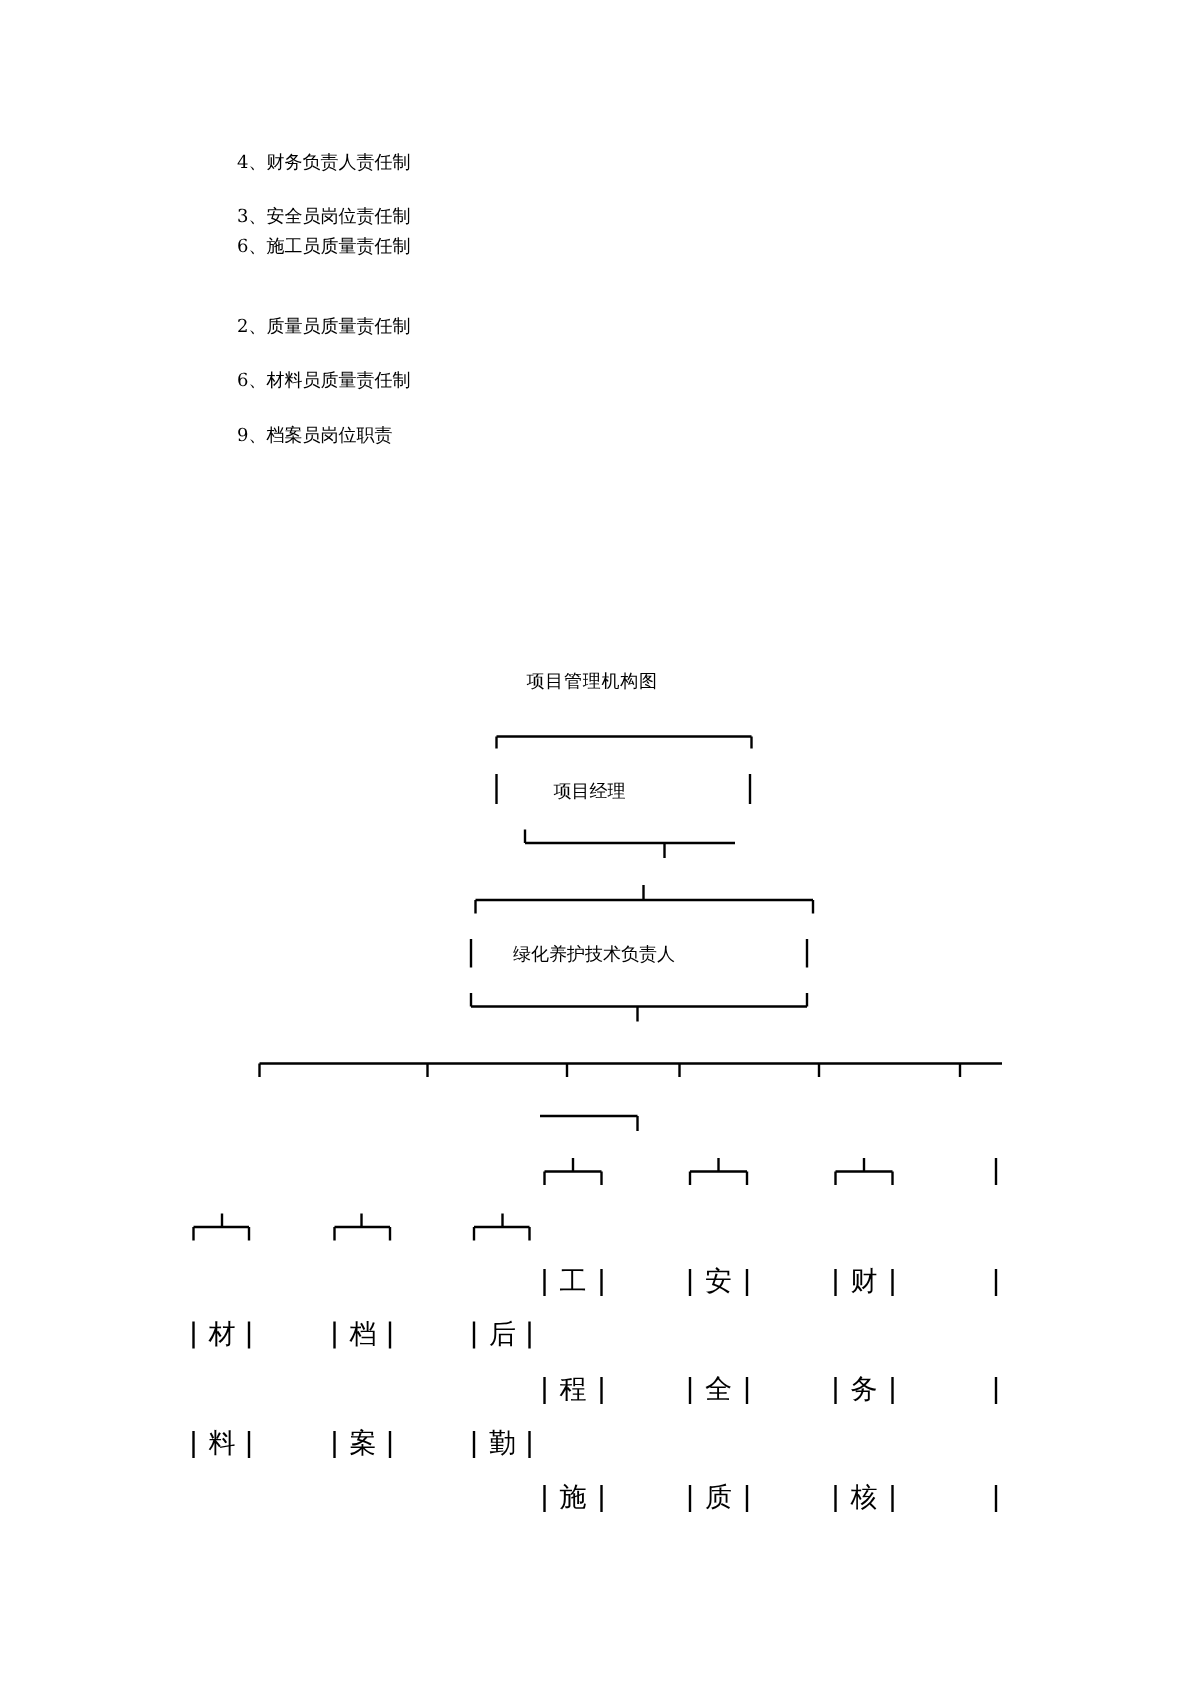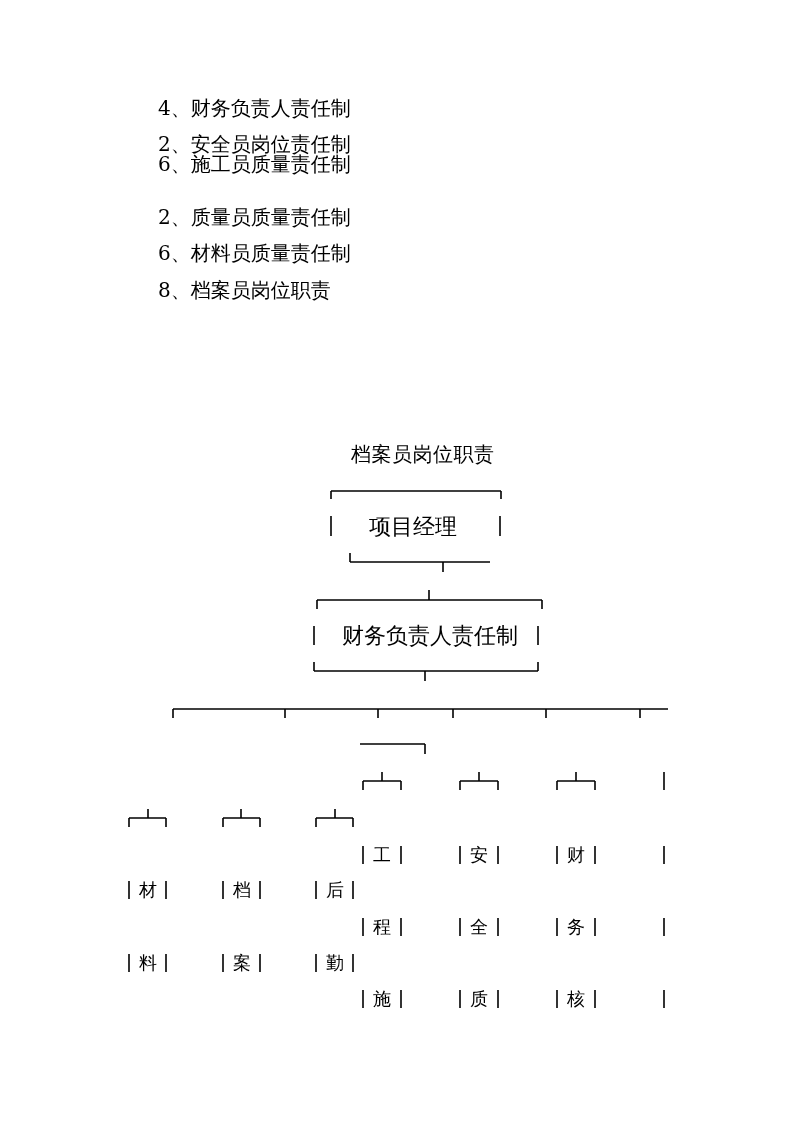--- a/index.html
+++ b/index.html
@@ -1,36 +1,36 @@
 <!DOCTYPE html>
 <html><head>
 <meta charset="utf-8">
 <style>
   html, body { margin:0; padding:0; background:#ffffff; }
   body { width:793px; height:1122px; position:relative; overflow:hidden;
          font-family:"DejaVu Serif","Liberation Serif",serif; color:#000; }
-  .t { position:absolute; font-size:20px; line-height:20px; white-space:nowrap; }
+  .t { position:absolute; font-size:12px; line-height:20px; white-space:nowrap; }
   .list-item { left:158px; }
   .title { left:351px; top:444px; letter-spacing:0.5px; }
-  .box-label { font-size:22px; }
+  .box-label { font-size:12px; }
   .cell { position:absolute; font-size:18px; line-height:20px; width:20px; text-align:center; }
   svg.lines { position:absolute; left:0; top:0; }
   svg line { stroke:#000; stroke-width:1.6; }
 </style>
 </head>
 <body>
 
 <div class="t list-item" style="top:98px">4、财务负责人责任制</div>
-<div class="t list-item" style="top:134px">2、安全员岗位责任制</div>
+<div class="t list-item" style="top:134px">3、安全员岗位责任制</div>
 <div class="t list-item" style="top:154px">6、施工员质量责任制</div>
 <div class="t list-item" style="top:207px">2、质量员质量责任制</div>
 <div class="t list-item" style="top:243px">6、材料员质量责任制</div>
-<div class="t list-item" style="top:280px">8、档案员岗位职责</div>
+<div class="t list-item" style="top:280px">9、档案员岗位职责</div>
 
-<div class="t title">档案员岗位职责</div>
+<div class="t title">项目管理机构图</div>
 
 <svg class="lines" width="793" height="1122">
 
   <line x1="331" y1="491" x2="501" y2="491"></line>
   <line x1="331" y1="491" x2="331" y2="499"></line>
   <line x1="501" y1="491" x2="501" y2="499"></line>
   <line x1="331" y1="516" x2="331" y2="536"></line>
   <line x1="500" y1="516" x2="500" y2="536"></line>
   <line x1="350" y1="553" x2="350" y2="562"></line>
   <line x1="350" y1="562" x2="490" y2="562"></line>
@@ -123,21 +123,21 @@
 
   <line x1="129" y1="954" x2="129" y2="972"></line>
     <line x1="166" y1="954" x2="166" y2="972"></line>
   <line x1="223" y1="954" x2="223" y2="972"></line>
     <line x1="260" y1="954" x2="260" y2="972"></line>
   <line x1="316" y1="954" x2="316" y2="972"></line>
     <line x1="353" y1="954" x2="353" y2="972"></line>
 </svg>
 
 <div class="t box-label" style="left:369px; top:517px;">项目经理</div>
-<div class="t box-label" style="left:342px; top:626px;">财务负责人责任制</div>
+<div class="t box-label" style="left:342px; top:626px;">绿化养护技术负责人</div>
 
 <div class="cell" style="left:372px; top:845px;">工</div>
 <div class="cell" style="left:372px; top:917px;">程</div>
 <div class="cell" style="left:372px; top:989px;">施</div>
 
 <div class="cell" style="left:469px; top:845px;">安</div>
 <div class="cell" style="left:469px; top:917px;">全</div>
 <div class="cell" style="left:469px; top:989px;">质</div>
 
 <div class="cell" style="left:566px; top:845px;">财</div>

